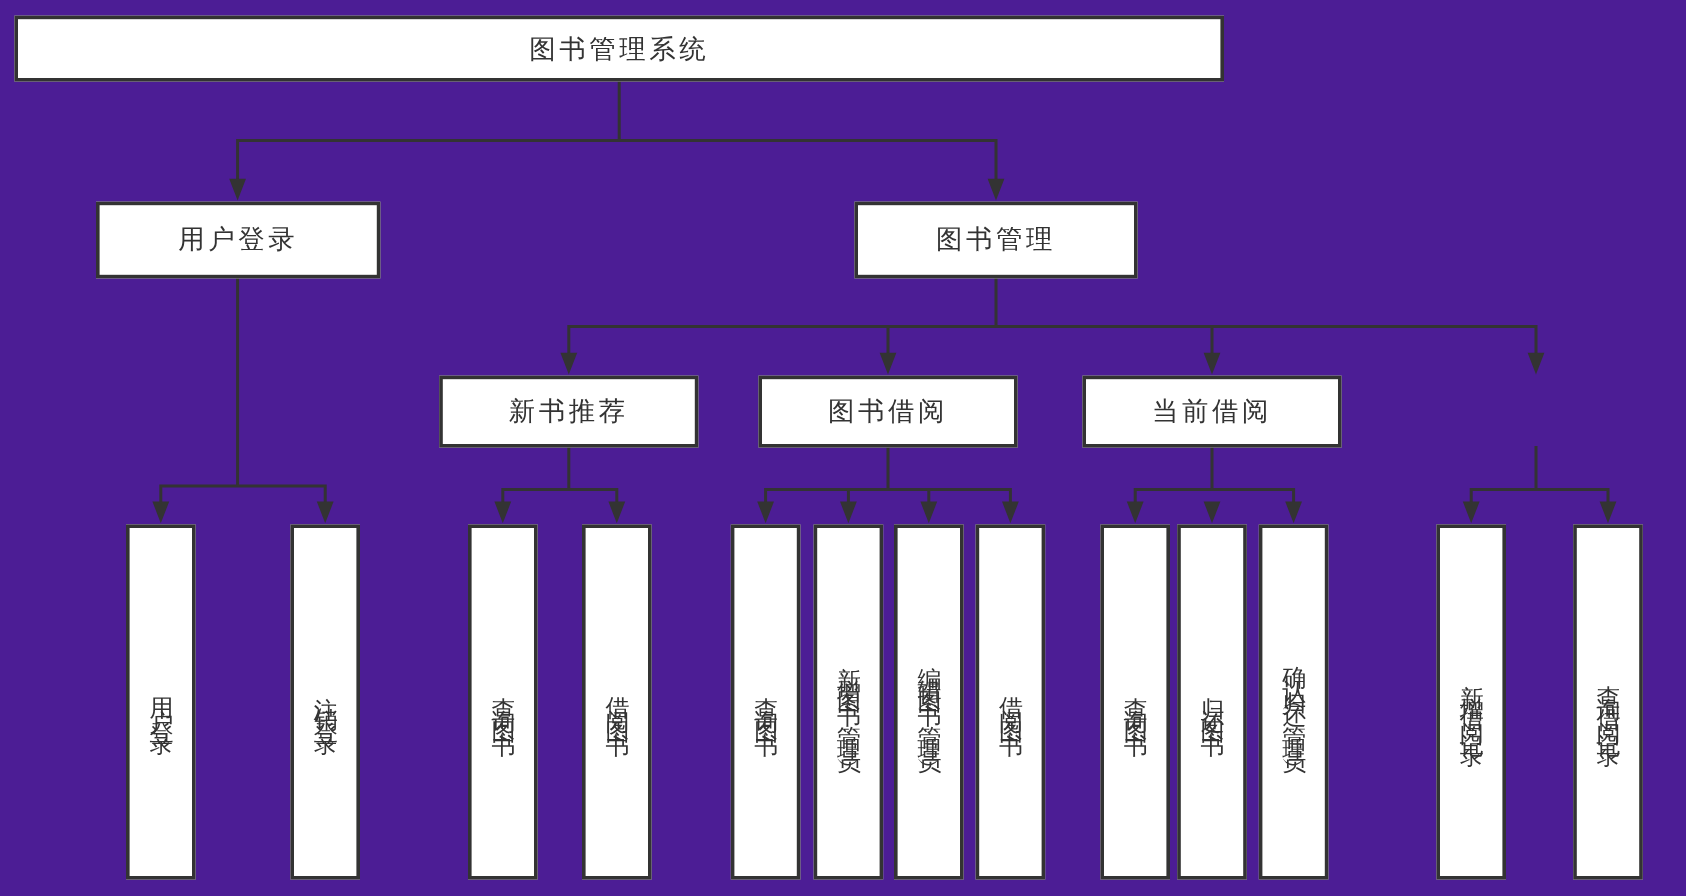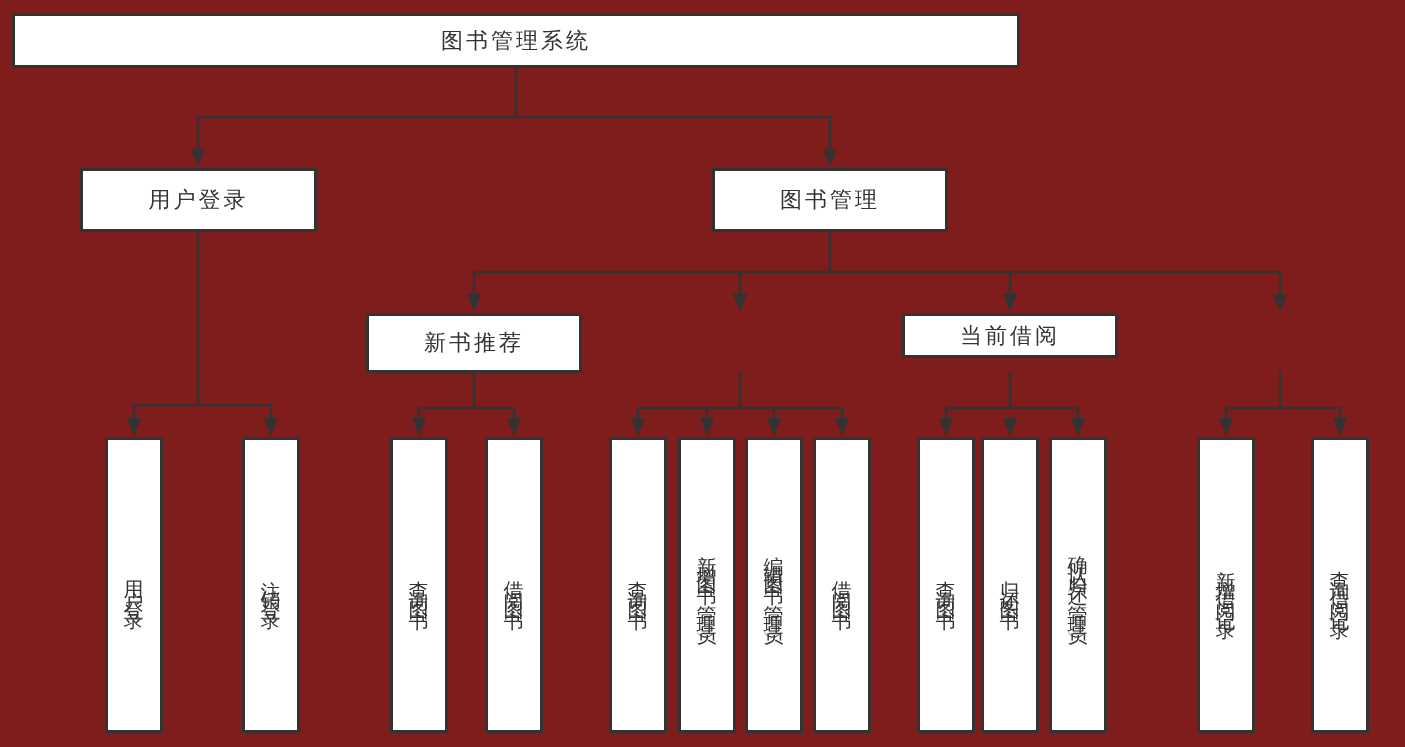--- a/index.html
+++ b/index.html
@@ -1,17 +1,17 @@
 <!DOCTYPE html>
 <html><head>
 <meta charset="utf-8">
 <style>
   html,body{margin:0;padding:0;background:#ffffff;}
   .canvas{
-    position:relative;width:1405px;height:747px;background:#7f1d1d;
+    position:relative;width:1405px;height:747px;background:#4c1d95;
     font-family:"Liberation Sans",sans-serif;color:#333333;overflow:hidden;
   }
   .wires{position:absolute;left:0;top:0;z-index:1;pointer-events:none;}
   .node{
     position:absolute;box-sizing:border-box;background:#ffffff;
     border:3px solid #333333;display:flex;align-items:center;justify-content:center;
     z-index:2;
   }
   .hbox .lbl{font-size:22px;letter-spacing:3px;white-space:nowrap;}
   .vbox{border-width:3px;}
@@ -58,21 +58,24 @@
   <div class="node hbox" style="left:80px;top:168px;width:237px;height:64px">
     <span class="lbl">用户登录</span>
   </div>
   <div class="node hbox" style="left:712px;top:168px;width:236px;height:64px">
     <span class="lbl">图书管理</span>
   </div>
 
   <div class="node hbox" style="left:366px;top:313px;width:216px;height:60px">
     <span class="lbl">新书推荐</span>
   </div>
-  <div class="node hbox" style="left:902px;top:313px;width:216px;height:45px">
+  <div class="node hbox" style="left:632px;top:313px;width:216px;height:60px">
+    <span class="lbl">图书借阅</span>
+  </div>
+  <div class="node hbox" style="left:902px;top:313px;width:216px;height:60px">
     <span class="lbl">当前借阅</span>
   </div>
 
   <div class="node vbox" style="left:105px;top:437px;width:58px;height:296px">
     <span class="lbl">用户登录</span>
   </div>
   <div class="node vbox" style="left:242px;top:437px;width:58px;height:296px">
     <span class="lbl">注销登录</span>
   </div>
 

